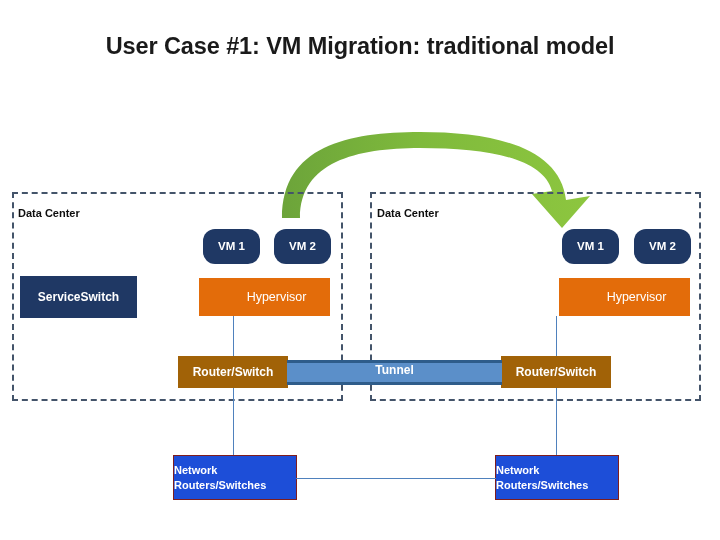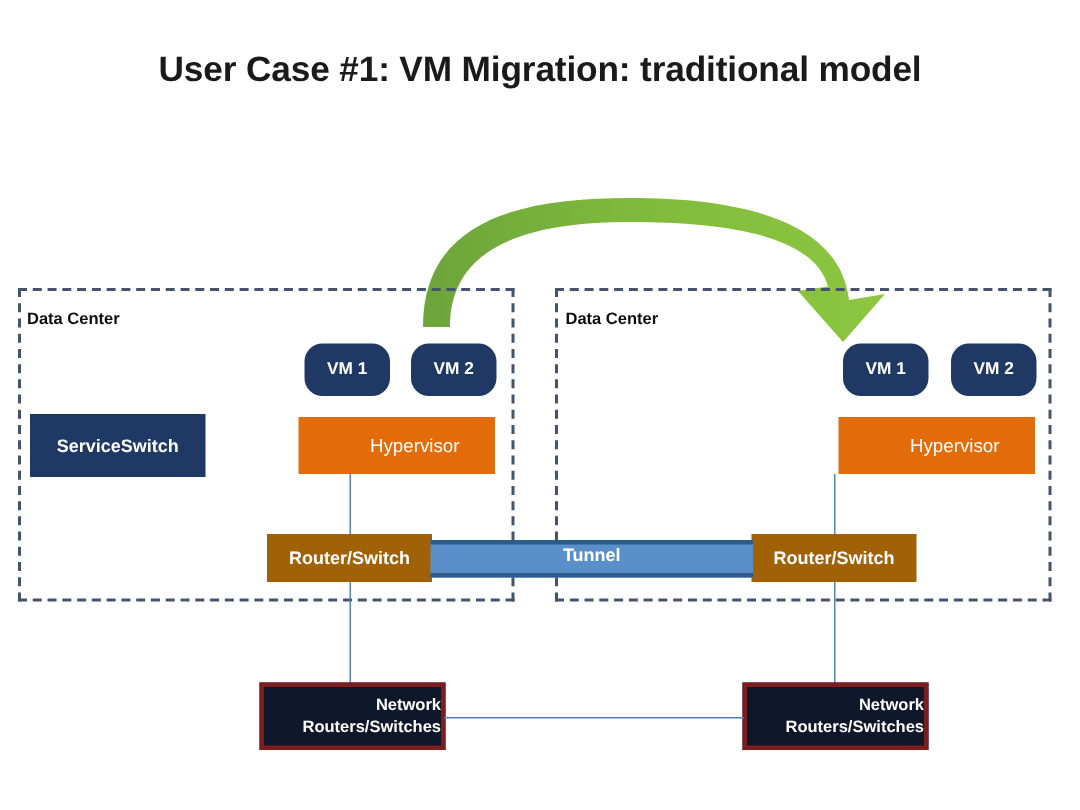--- a/index.html
+++ b/index.html
@@ -133,26 +133,26 @@
     align-items: flex-start;
     justify-content: center;
     color: #ffffff;
     font-size: 12px;
     font-weight: bold;
     z-index: 4;
   }
 
   .netbox {
     position: absolute;
-    background: #0f172a;
-    border: 3px solid #7f1d1d;
+    background: #1d4ed8;
+    border: 1px solid #7f1d1d;
     box-sizing: border-box;
     display: flex;
     flex-direction: column;
-    align-items: flex-end;
+    align-items: flex-start;
     justify-content: center;
     color: #ffffff;
     font-size: 11px;
     font-weight: bold;
     line-height: 1.35;
     width: 124px;
     height: 45px;
   }
   .nb-l { left: 173px; top: 455px; }
   .nb-r { left: 495px; top: 455px; }

